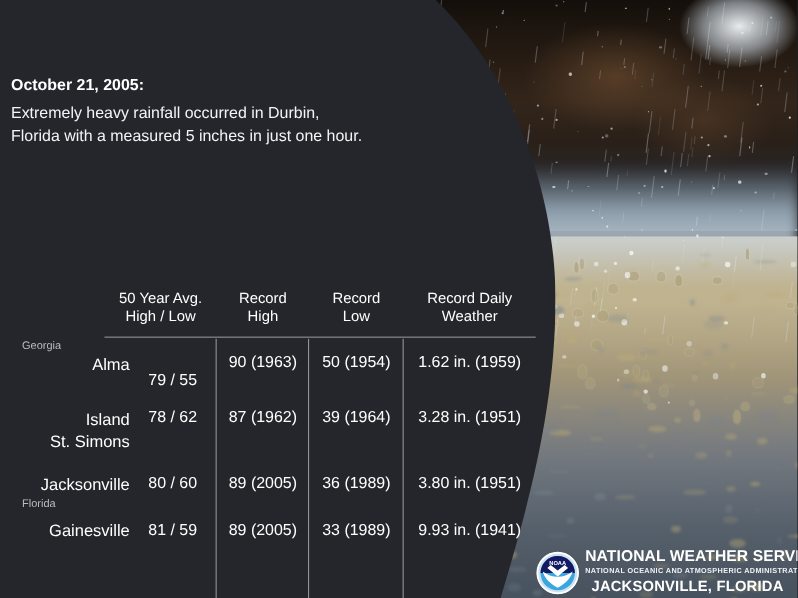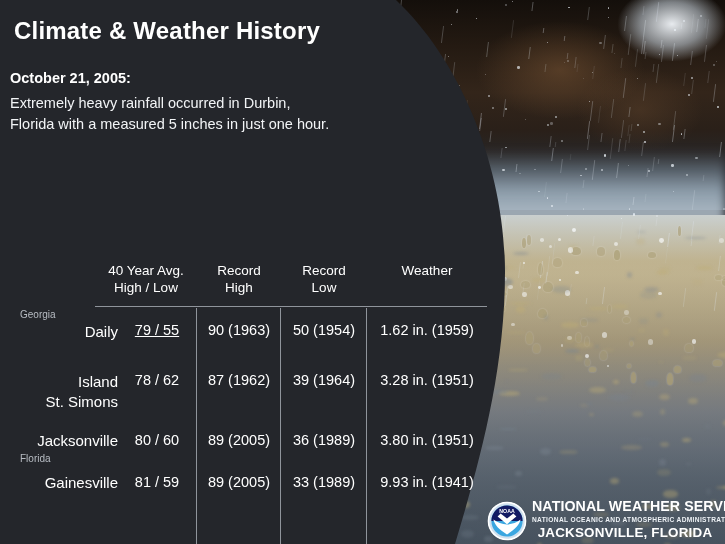--- a/index.html
+++ b/index.html
@@ -560,54 +560,54 @@
         <div style="position:absolute;left:593.0px;top:512.3px;width:15.8px;height:4.8px;border-radius:50%;background:rgba(190,172,118,0.21);filter:blur(1.4px);"></div>
         <div style="position:absolute;left:471.8px;top:288.5px;width:15.8px;height:2.2px;border-radius:50%;background:rgba(120,132,144,0.36);filter:blur(1.4px);"></div>
         <div style="position:absolute;left:536.3px;top:397.3px;width:11.9px;height:3.3px;border-radius:50%;background:rgba(190,172,118,0.20);filter:blur(1.4px);"></div>
         <div style="position:absolute;left:681.5px;top:355.8px;width:15.4px;height:4.5px;border-radius:50%;background:rgba(190,172,118,0.17);filter:blur(1.4px);"></div>
         <div style="position:absolute;left:611.1px;top:521.4px;width:14.9px;height:5.0px;border-radius:50%;background:rgba(120,132,144,0.33);filter:blur(1.4px);"></div>
       </div>
   </div>
 
   <div class="panel"></div>
 
-  <div class="title">Climate &amp; Weather History</div>
   <div class="date-line">October 21, 2005:</div>
   <div class="desc">
     <div>Extremely heavy rainfall occurred in Durbin,</div>
     <div>Florida with a measured 5 inches in just one hour.</div>
   </div>
 
   <div class="tbl">
 
     <div class="col-head ch0">
-      <div>40 Year Avg.</div>
+      <div>50 Year Avg.</div>
       <div>High / Low</div>
     </div>
     <div class="col-head ch1">
       <div>Record</div>
       <div>High</div>
     </div>
     <div class="col-head ch2">
       <div>Record</div>
       <div>Low</div>
     </div>
     <div class="col-head ch3">
+      <div>Record Daily</div>
       <div>Weather</div>
     </div>
 
     <div class="hrule"></div>
     <div class="vdiv" style="left:196px; top:46px; height:236px;"></div>
     <div class="vdiv" style="left:280px; top:46px; height:236px;"></div>
     <div class="vdiv" style="left:366px; top:46px; height:236px;"></div>
 
     <div class="state-label" style="top:47px;">Georgia</div>
 
-    <div class="city" style="top:60px;">Daily</div>
-    <div class="cell c0" style="top:60px;text-decoration:underline;">79 / 55</div>
+    <div class="city" style="top:60px;">Alma</div>
+    <div class="cell c0" style="top:76px;">79 / 55</div>
     <div class="cell c1" style="top:60px;">90 (1963)</div>
     <div class="cell c2" style="top:60px;">50 (1954)</div>
     <div class="cell c3" style="top:60px;">1.62 in. (1959)</div>
 
     <div class="city" style="top:110px;">
       <div>Island</div>
       <div>St. Simons</div>
     </div>
     <div class="cell c0" style="top:110px;">78 / 62</div>
     <div class="cell c1" style="top:110px;">87 (1962)</div>

